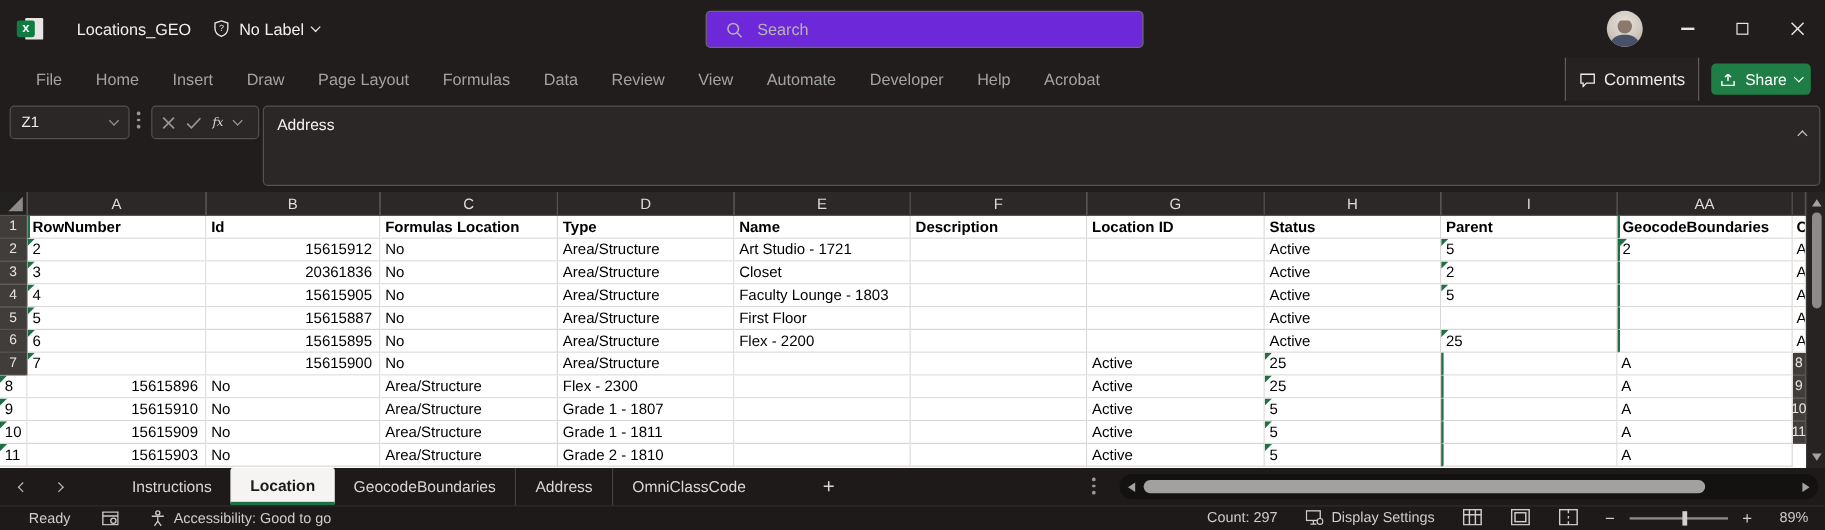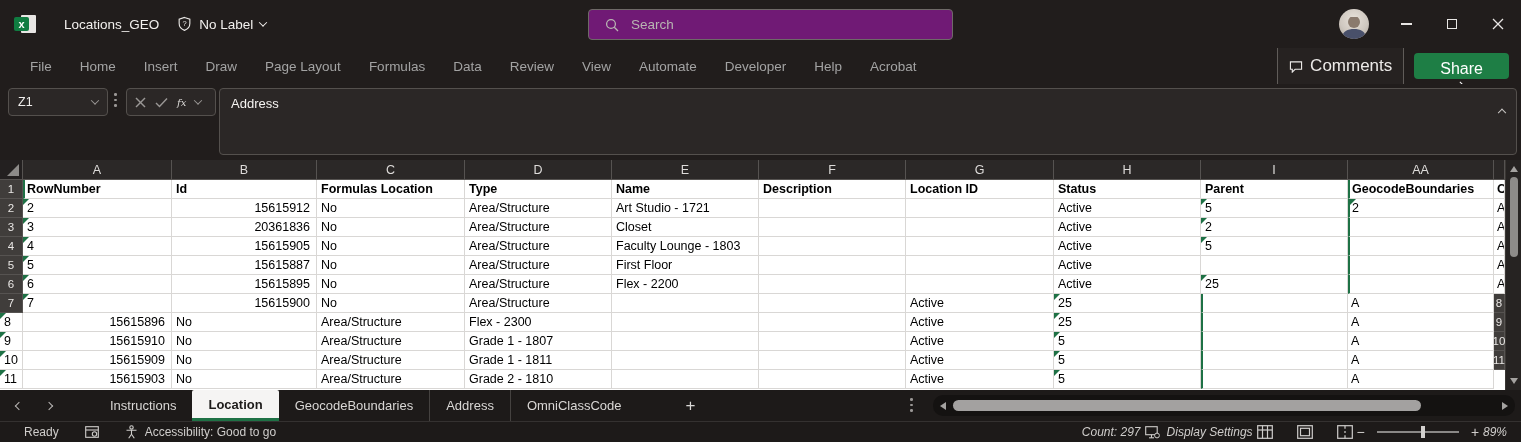--- a/index.html
+++ b/index.html
@@ -9,34 +9,34 @@
 
   
   .titlebar { height:48px; position:relative; display:flex; align-items:center; background:#211d1c; flex:0 0 48px; }
   .tb-left { display:flex; align-items:center; margin-left:14px; }
   .xl-icon { width:22px; height:22px; position:relative; }
   .xl-icon .sheet { position:absolute; right:0; top:2px; width:15px; height:18px; background:#e8e6e4; border-radius:1px; }
   .xl-icon .body { position:absolute; left:0; top:4px; width:15px; height:14px; background:#107c41; border-radius:2px; color:#fff; font-size:11px; font-weight:bold; display:flex; align-items:center; justify-content:center; }
   .doc-title { color:#f2f0ee; font-size:13.5px; margin-left:28px; }
   .label-btn { display:flex; align-items:center; gap:7px; margin-left:18px; color:#f2f0ee; font-size:13.5px; cursor:default; }
   .chev { display:inline-block; width:6px; height:6px; border-right:1.4px solid currentColor; border-bottom:1.4px solid currentColor; transform:rotate(45deg) translate(-1px,-1px); }
-  .searchbox { position:absolute; left:588px; top:9px; width:365px; height:31px; border:1px solid #6e6a67; border-radius:4px; background:#701a75; display:flex; align-items:center; color:#b8b5b2; font-size:13.5px; }
+  .searchbox { position:absolute; left:588px; top:9px; width:365px; height:31px; border:1px solid #6e6a67; border-radius:4px; background:#6d28d9; display:flex; align-items:center; color:#b8b5b2; font-size:13.5px; }
   .searchbox svg { margin:0 12px 0 16px; }
   .tb-right { position:absolute; right:0; top:0; height:48px; display:flex; align-items:center; }
   .avatar { width:30px; height:30px; border-radius:50%; overflow:hidden; margin-right:14px; background:radial-gradient(circle at 50% 35%, #e8e2da 0%, #cfc8c0 55%, #a89f96 100%); display:flex; align-items:flex-end; justify-content:center; }
   .winbtn { width:46px; height:48px; display:flex; align-items:center; justify-content:center; color:#e8e6e4; }
   .min-glyph { width:11px; height:1.5px; background:#e8e6e4; }
   .max-glyph { width:10px; height:10px; border:1.3px solid #e8e6e4; }
 
   
   .ribbonrow { height:36px; flex:0 0 36px; display:flex; align-items:center; padding-left:16px; background:#211d1c; }
   .rtab { color:#a3a3a3; font-size:13.5px; padding:0 14px; white-space:nowrap; }
   .ribbon-right { margin-left:auto; margin-right:12px; display:flex; align-items:center; gap:10px; }
-  .btn-comments { height:44px; display:flex; align-items:center; gap:7px; padding:0 11px; border:1px solid #605c59; border-radius:4px; color:#eceae8; font-size:17px; background:#262221; }
-  .btn-share { height:26px; display:flex; align-items:center; gap:7px; padding:0 26px; border-radius:4px; color:#fff; font-size:16px; background:#1e7e45;flex-direction:column; }
+  .btn-comments { height:44px; display:flex; align-items:center; gap:7px; padding:0 11px; border:1px solid #605c59; border-radius:4px; color:#eceae8; font-size:14px; background:#262221; }
+  .btn-share { height:26px; display:flex; align-items:center; gap:7px; padding:0 7px; border-radius:4px; color:#fff; font-size:13px; background:#1e7e45; }
 
   
   .formularow { height:76px; flex:0 0 76px; position:relative; background:#211d1c; }
   .namebox { position:absolute; left:8px; top:4px; width:100px; height:28px; background:#2b2726; border:1px solid #54504d; border-radius:4px; display:flex; align-items:center; justify-content:space-between; padding:0 9px; color:#f0eeec; font-size:12.5px; }
   .vdots { position:absolute; left:114px; top:9px; display:flex; flex-direction:column; gap:3px; }
   .vdots i { width:2.5px; height:2.5px; border-radius:50%; background:#9a9795; }
   .fxbox { position:absolute; left:126px; top:4px; width:90px; height:28px; background:#2b2726; border:1px solid #54504d; border-radius:4px; display:flex; align-items:center; gap:9px; padding:0 8px; }
   .fx-label { color:#dbd9d7; font-family:"DejaVu Serif", serif; font-style:italic; font-size:10px; }
   .fxbox .chev { color:#9a9795; }
   .formula-input { position:absolute; left:219px; top:4px; width:1298px; height:67px; background:#2b2726; border:1px solid #54504d; border-radius:4px; color:#f5f3f1; font-size:13px; padding:7px 11px; }
@@ -77,21 +77,21 @@
   .tab-dots i { width:2.5px; height:2.5px; border-radius:50%; background:#9a9795; }
   .hscroll { position:absolute; left:933px; top:5px; width:582px; height:21px; background:#141211; border-radius:10px; display:flex; align-items:center; padding:0 7px; }
   .tri-left { width:0; height:0; border-top:4px solid transparent; border-bottom:4px solid transparent; border-right:6px solid #a4a2a0; }
   .tri-right { width:0; height:0; border-top:4px solid transparent; border-bottom:4px solid transparent; border-left:6px solid #a4a2a0; margin-left:auto; }
   .hthumb { width:468px; height:11px; border-radius:6px; background:#a3a1a0; margin-left:7px; }
 
   
   .statusbar { height:21px; flex:0 0 21px; background:#1d1a19; border-top:1px solid #343130; display:flex; align-items:center; color:#cfcdcb; font-size:12px; }
   .sb-left { display:flex; align-items:center; gap:26px; margin-left:24px; }
   .sb-item { display:flex; align-items:center; gap:7px; white-space:nowrap; }
-  .sb-right { margin-left:auto; display:flex; align-items:center; gap:4px; margin-right:14px;font-style:italic; }
+  .sb-right { margin-left:auto; display:flex; align-items:flex-start; gap:23px; margin-right:14px; }
   .viewicons { display:flex; align-items:center; gap:24px; }
   .zoomer { display:flex; align-items:center; gap:12px; }
   .zoom-sign { font-size:14px; color:#cfcdcb; }
   .ztrack { width:82px; height:2px; background:#8a8886; position:relative; }
   .zthumb { position:absolute; left:54%; top:-5px; width:4px; height:12px; background:#d2d0ce; }
 </style>
 </head>
 <body>
 
 <div class="app">

